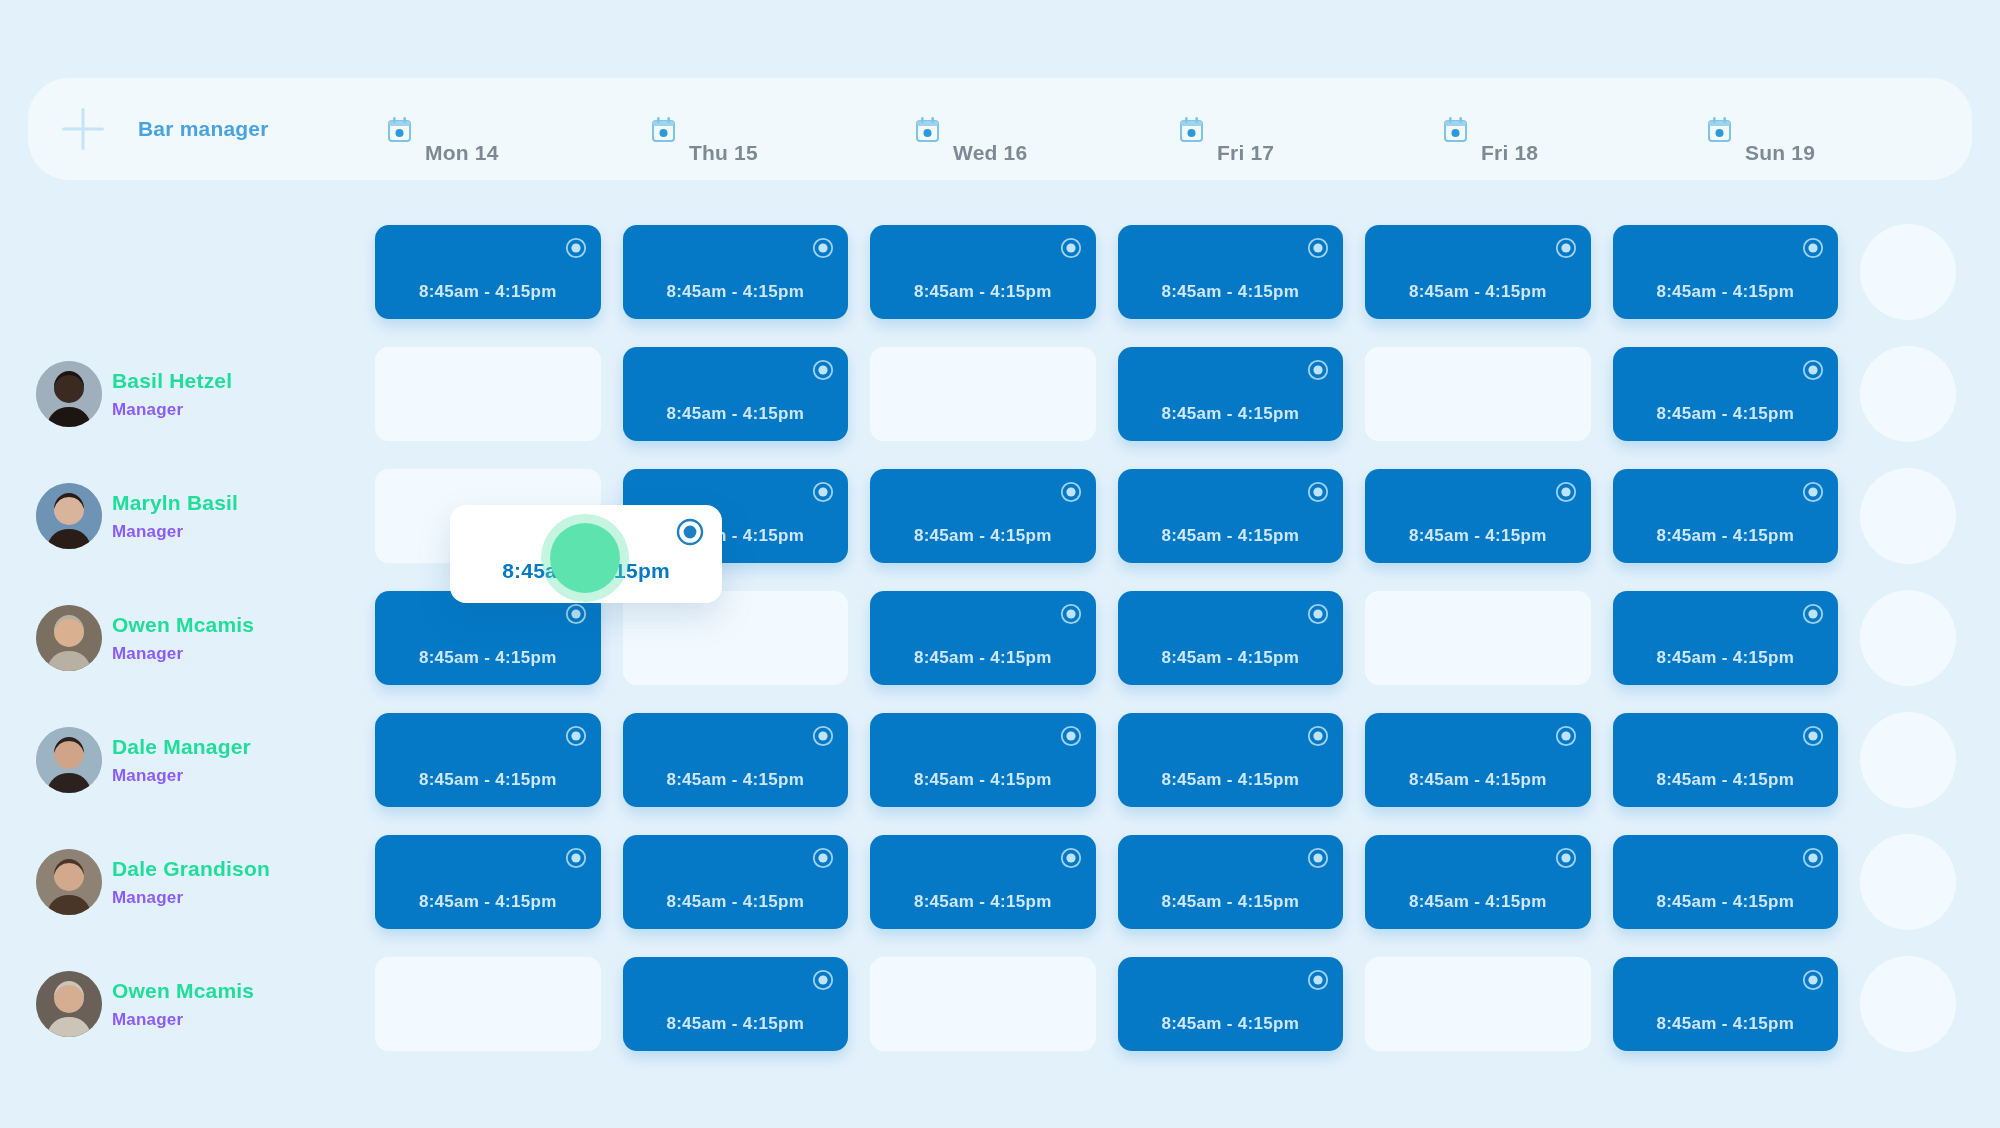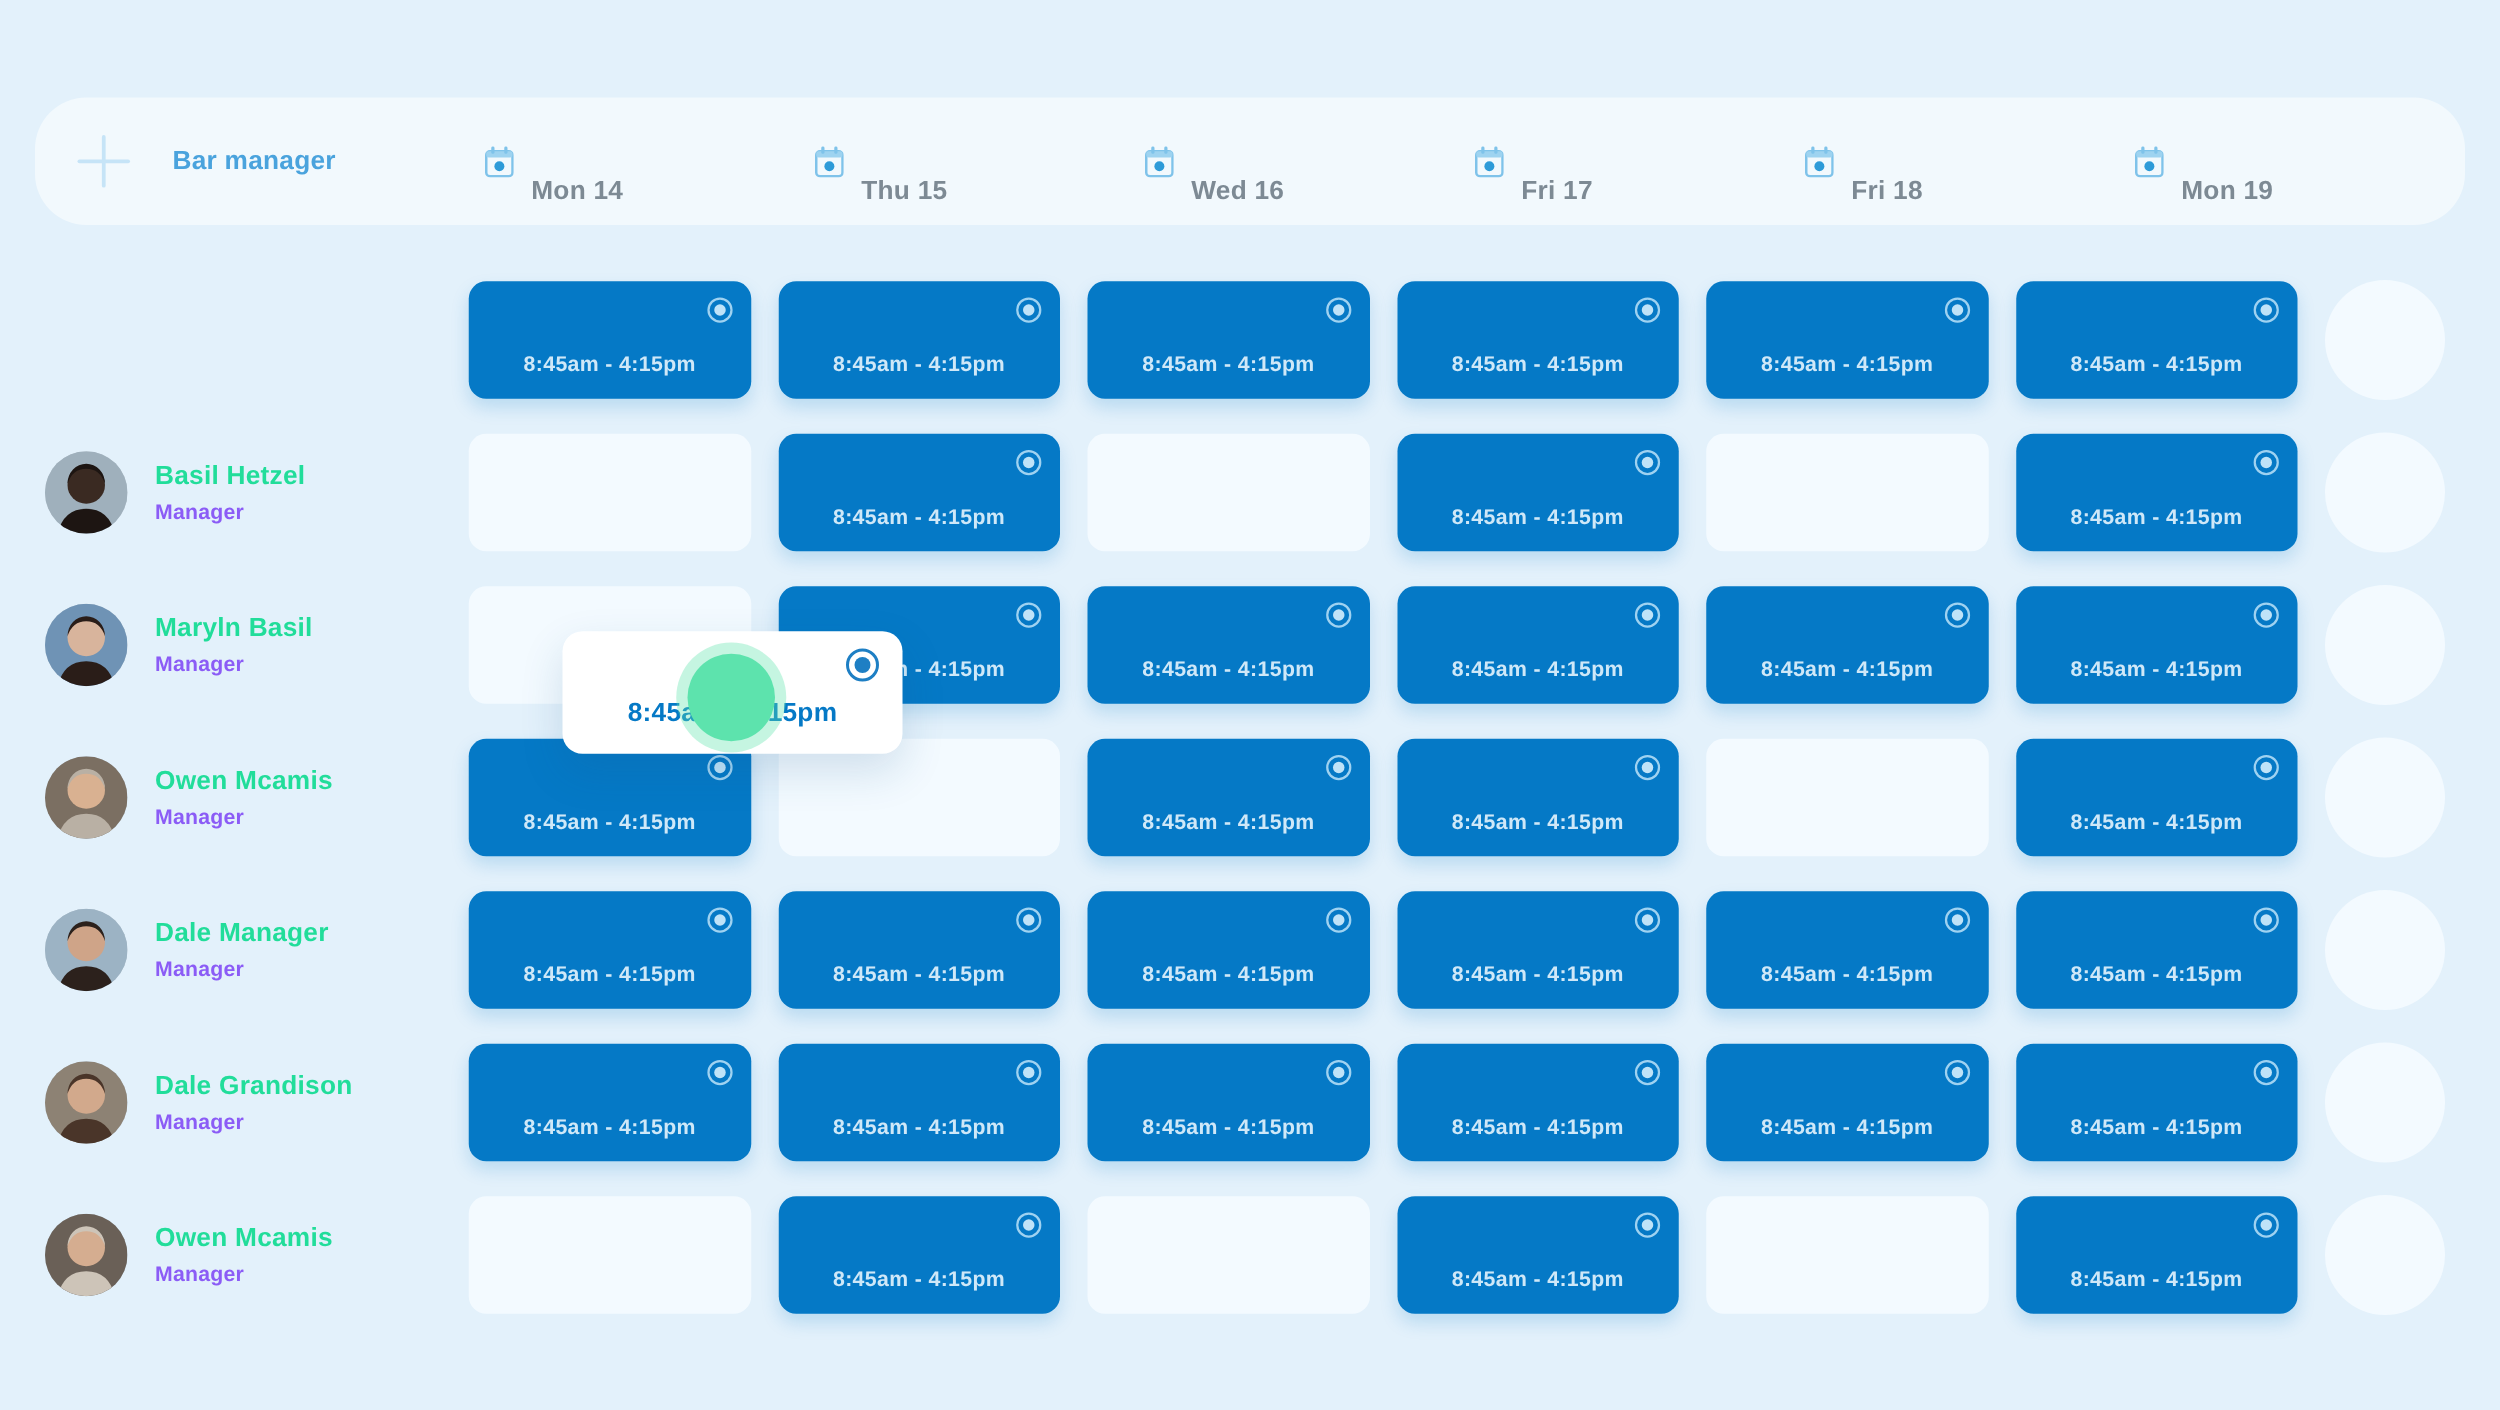--- a/index.html
+++ b/index.html
@@ -103,21 +103,21 @@
     height: 114px;
     margin-bottom: 8px;
   }
 
   .person {
     width: 375px;
     flex: none;
     display: flex;
     align-items: center;
     padding-left: 36px;
-    gap: 22px;
+    gap: 10px;
     height: 100%;
   }
 
   .avatar {
     width: 66px;
     height: 66px;
     border-radius: 50%;
     flex: none;
     overflow: hidden;
     position: relative;
@@ -311,21 +311,21 @@
     </div>
 
     <div class="day-head">
       <svg class="cal-icon" viewBox="0 0 23 25">
         <rect x="1" y="4" width="21" height="20" rx="3" fill="none" stroke="#7fc3ea" stroke-width="2"></rect>
         <rect x="1" y="4" width="21" height="5" rx="2" fill="#9ed3f0"></rect>
         <rect x="5" y="0" width="2.6" height="6" rx="1.3" fill="#7fc3ea"></rect>
         <rect x="15.4" y="0" width="2.6" height="6" rx="1.3" fill="#7fc3ea"></rect>
         <circle cx="11.5" cy="16" r="4" fill="#2e9bd8"></circle>
       </svg>
-      <span class="day-label">Mon 19</span>
+      <span class="day-label">Sun 19</span>
     </div>
 
   </div>
 </div>
 
 <div class="grid" id="grid-root">
     <div class="row">
       <div class="person"></div>
       <div class="cells">
         <div class="cellwrap">

